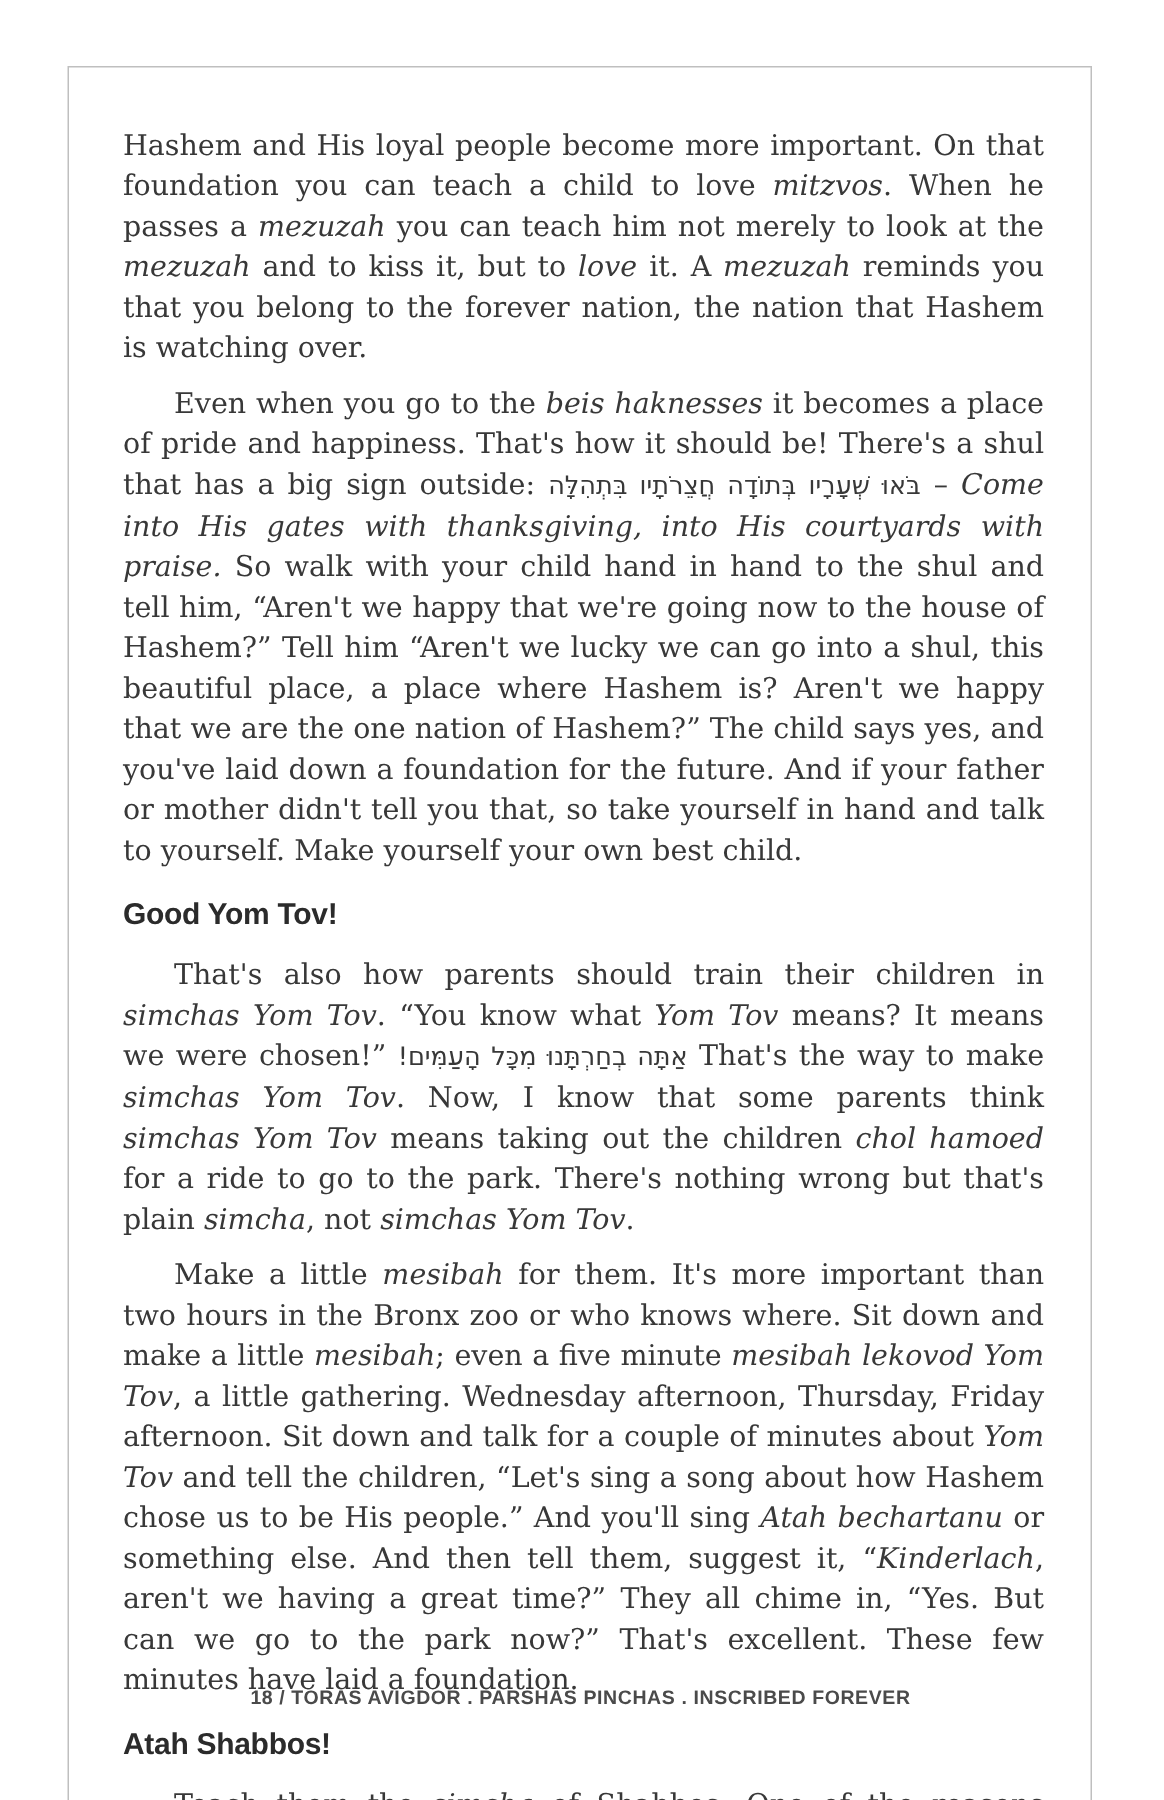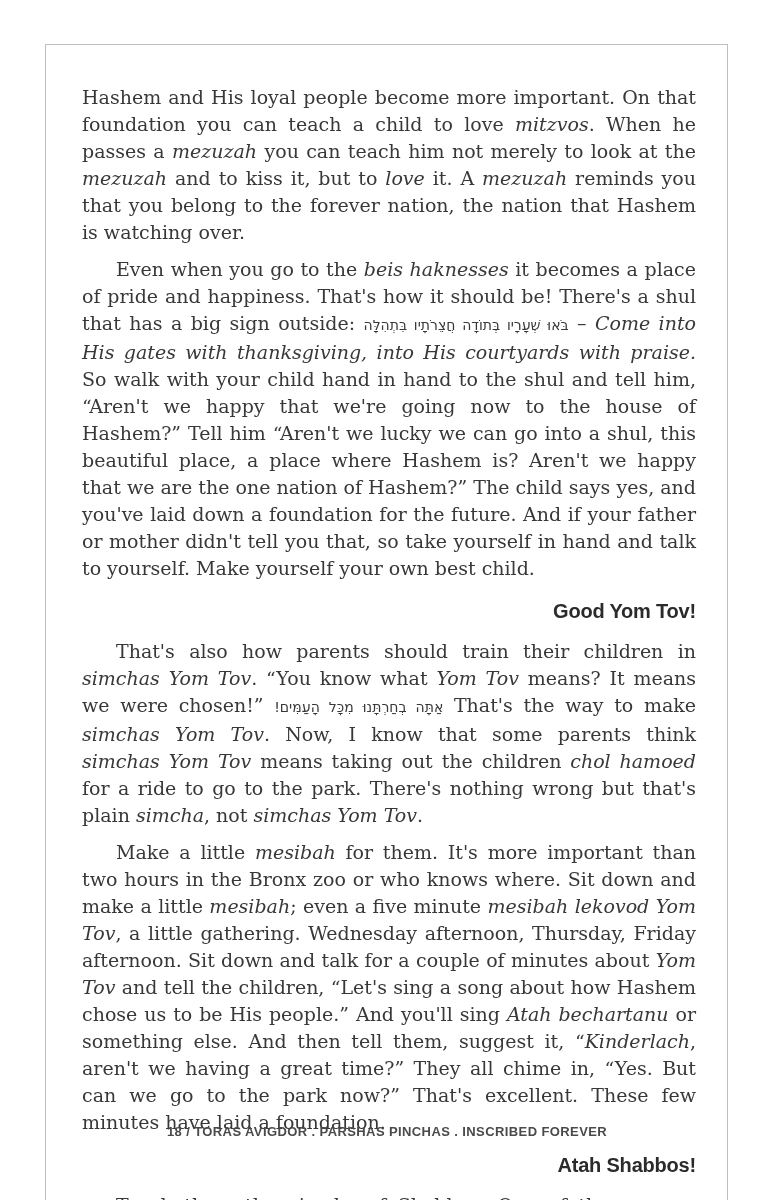--- a/index.html
+++ b/index.html
@@ -35,30 +35,30 @@
     color: var(--text-color);
     font-size: 19px;
     line-height: 27px;
     text-align: justify;
   }
   .para { margin-bottom: 10px; }
   .para.indent { text-indent: 34px; }
   .it { font-style: italic; }
   .he {
     font-family: "DejaVu Sans", sans-serif;
-    font-size: 14px;
+    font-size: 17px;
     unicode-bidi: embed;
   }
   .heading {
     font-family: "Liberation Sans", sans-serif;
     font-weight: bold;
     font-size: 20px;
     letter-spacing: -0.2px;
     color: var(--heading-color);
-    text-align: right;
+    text-align: left;
     text-indent: 0;
     margin: 16px 0 13px 0;
   }
   .page-footer {
     position: absolute;
     left: 46px;
     top: 1124px;
     width: 682px;
     text-align: center;
     font-family: "Liberation Sans", sans-serif;

